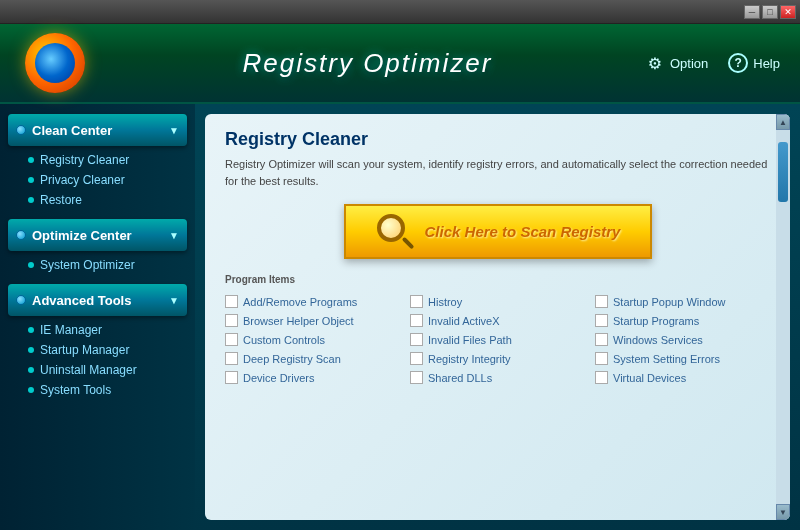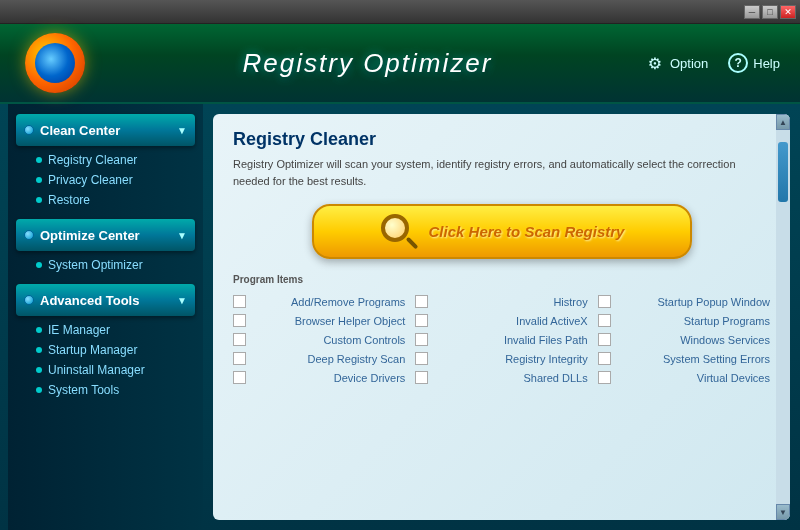--- a/index.html
+++ b/index.html
@@ -103,21 +103,20 @@
       align-items: center;
       justify-content: center;
       font-size: 16px;
     }
 
     
     .main-layout {
       display: flex;
       height: 426px;
       background: linear-gradient(to bottom, #004455 0%, #003344 100%);
-      padding-left: 8px;
     }
 
     
     .sidebar {
       width: 195px;
       background: linear-gradient(to right, #002233, #003344);
       padding: 10px 0;
       flex-shrink: 0;
       overflow-y: auto;
     }
@@ -202,25 +201,25 @@
       margin-bottom: 15px;
     }
 
     
     .scan-btn-container {
       display: flex;
       justify-content: center;
       margin-bottom: 15px;
     }
     .scan-btn {
-      width: 380px;
+      width: 308px;
       height: 55px;
       background: linear-gradient(to bottom, #ffee44, #ffcc00, #ee9900);
       border: 2px solid #cc8800;
-      border-radius: 18px;
+      border-radius: 0;
       display: flex;
       align-items: center;
       justify-content: center;
       gap: 10px;
       cursor: pointer;
       box-shadow: 0 3px 8px rgba(0,0,0,0.3);
     }
     .scan-btn-icon {
       width: 40px;
       height: 40px;
@@ -247,21 +246,20 @@
 
     .items-grid {
       display: grid;
       grid-template-columns: repeat(3, 1fr);
       gap: 6px 10px;
     }
     .item-row {
       display: flex;
       align-items: center;
       gap: 5px;
-      justify-content: space-between;
     }
     .item-checkbox {
       width: 13px;
       height: 13px;
       border: 1px solid #aaa;
       background: white;
       flex-shrink: 0;
     }
     .item-label {
       font-size: 11px;

